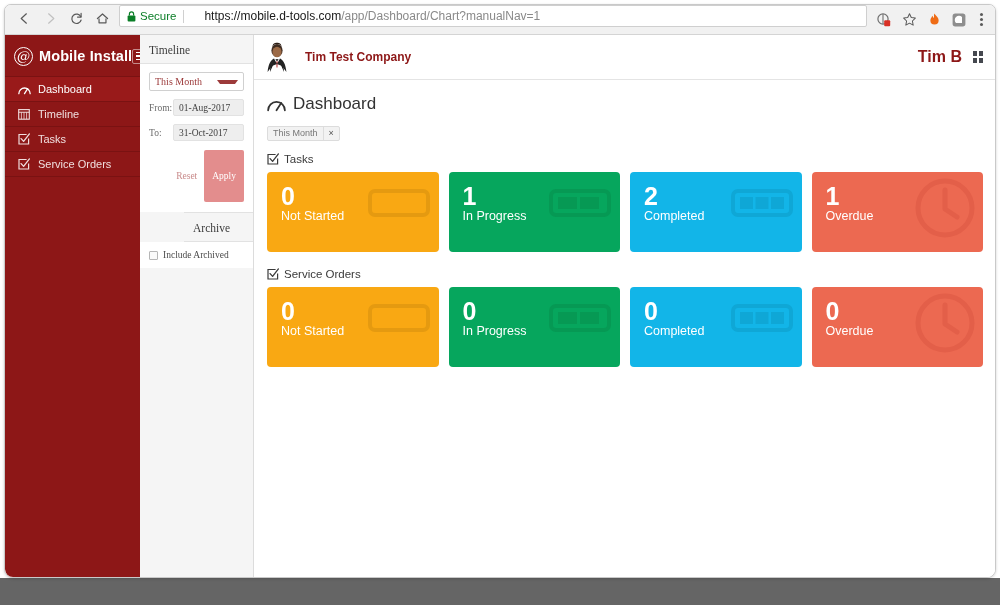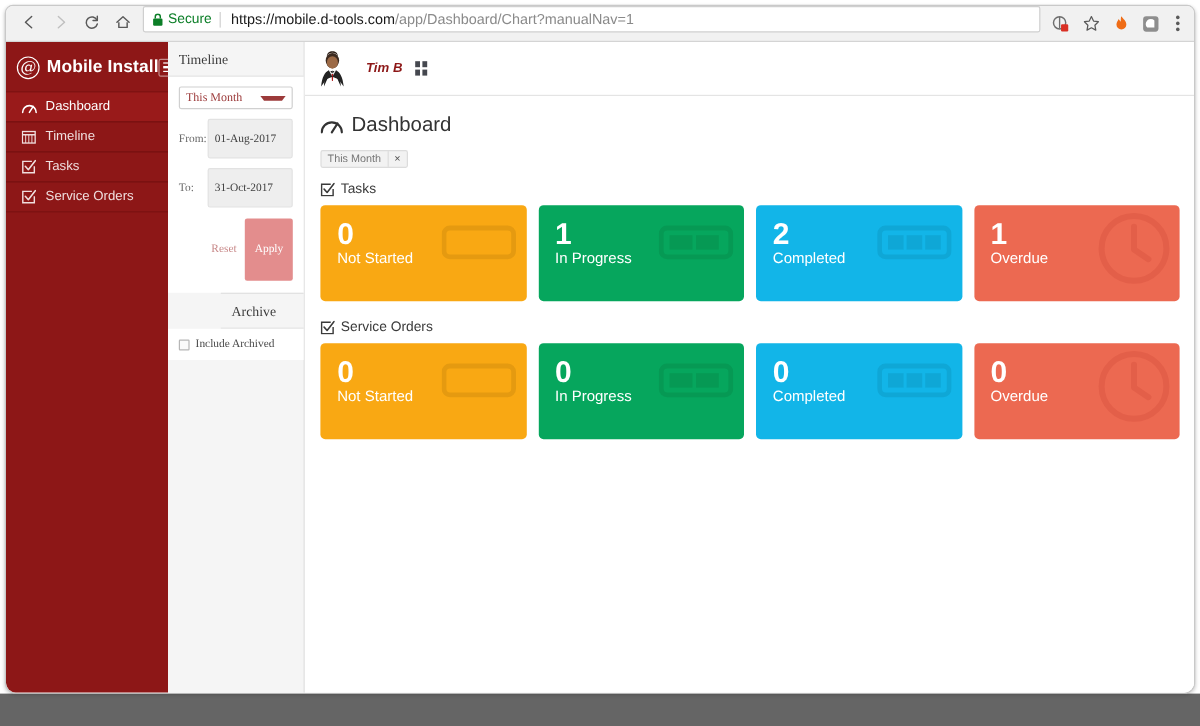--- a/index.html
+++ b/index.html
@@ -67,21 +67,21 @@
   .secure-txt {
     color: #0b7e27; font-size: 11.5px;
     margin-right: 7px; white-space: nowrap;
   }
   .urlsep {
     width: 1px; height: 13px; background: #d0d0d0;
     margin-right: 8px; flex: none;
   }
   .url {
     font-size: 12px; white-space: nowrap;
-    overflow: hidden; text-overflow: ellipsis;
+    overflow: hidden; text-overflow: ellipsis; margin-left: 12px;
   }
   .url .dim { color: #8a8a8a; }
   .url .strong { color: #1a1a1a; }
 
   .tb-right { display: flex; align-items: center; gap: 3px; flex: none; }
   .ext-icon { width: 22px; height: 22px; display:flex; align-items:center; justify-content:center; }
   .kebab { width: 16px; display:flex; flex-direction:column; align-items:center; gap:2px; }
   .kebab i { width:3px; height:3px; border-radius:50%; background:#5a5a5a; display:block; }
 
   
@@ -171,21 +171,21 @@
   .select span { flex: 1 1 auto; }
   .caret {
     width: 0; height: 0; flex: none;
     border-left: 3.5px solid transparent;
     border-right: 3.5px solid transparent;
     border-top: 4px solid #9c3a3a;
   }
   .frow { display: flex; align-items: center; margin-top: 8px; }
   .flabel { width: 24px; flex: none; color: #6a6a6a; font-size: 9.5px; }
   .finput {
-    flex: 1 1 auto; height: 33px;
+    flex: 1 1 auto; height: 17px;
     background: #eeeeee; border: 1px solid #e2e2e2; border-radius: 2px;
     display: flex; align-items: center;
     padding: 0 5px; color: #3f3f3f; font-size: 9.5px;
   }
   .fbtns { display: flex; align-items: center; justify-content: flex-end; gap: 7px; margin-top: 9px; }
   .btn-reset { color: #c98b8b; font-size: 9.5px; }
   .btn-apply {
     background: #e38d8d; color: #ffffff;
     font-size: 9.5px; border-radius: 2px;
     padding: 21px 8px;
@@ -213,21 +213,21 @@
     background: #ffffff;
     border-bottom: 1px solid #e4e4e4;
     display: flex; align-items: center;
     padding: 0 12px 0 5px;
   }
   .avatar { width: 36px; height: 36px; flex: none; margin-right: 10px; }
   .company {
     font-size: 12px; font-weight: bold; color: #8d1717;
     flex: 1 1 auto;
   }
-  .user-name { font-size: 11px; font-weight: bold; color: #8d1717; margin-right: 11px; font-style: italic; }
+  .user-name { font-size: 16px; font-weight: bold; color: #8d1717; margin-right: 11px; }
   .grid-ico { display: grid; grid-template-columns: 4px 4px; gap: 2px; }
   .grid-ico i { width: 4px; height: 5px; background: #45484f; display:block; }
 
   .content { flex: 1 1 auto; padding: 14px 12px 0 13px; }
 
   .page-title {
     display: flex; align-items: center;
     font-size: 17px; color: #333333;
     margin-bottom: 8px;
   }
@@ -448,20 +448,21 @@
               <ellipse cx="18" cy="13" rx="4.6" ry="5.2" fill="#9c6a46"></ellipse>
               <path d="M13.4 8.4 a4.8 4.8 0 0 1 9.2 0 c0 -3.5 -2 -4.6 -4.6 -4.6 s-4.6 1.1 -4.6 4.6 z" fill="#2b1d14"></path>
               <path d="M11 33 c0 -8 3.2 -12.2 7 -13.1 l0 3 l-2.2 -0.6 z" fill="#1c1c1c"></path>
               <path d="M25 33 c0 -8 -3.2 -12.2 -7 -13.1 l0 3 l2.2 -0.6 z" fill="#1c1c1c"></path>
               <path d="M15 19.1 L18 22.3 L21 19.1 l1.1 0.5 L18 25 L13.9 19.6 z" fill="#f2f2f2"></path>
               <path d="M17.3 22.6 h1.4 l-0.3 6 h-0.8 z" fill="#b01c1c"></path>
               <path d="M8.6 33 C9.3 25.6 11.6 21.2 15 19.6 L18 25 L13 27 z" fill="#232323"></path>
               <path d="M27.4 33 C26.7 25.6 24.4 21.2 21 19.6 L18 25 L23 27 z" fill="#232323"></path>
             </svg>
           </span>
+          <span class="company">Tim Test Company</span>
           <span class="user-name">Tim B</span>
           <span class="grid-ico">
               <i></i>
               <i></i>
               <i></i>
               <i></i>
             </span>
         </div>
 
         <div class="content">

